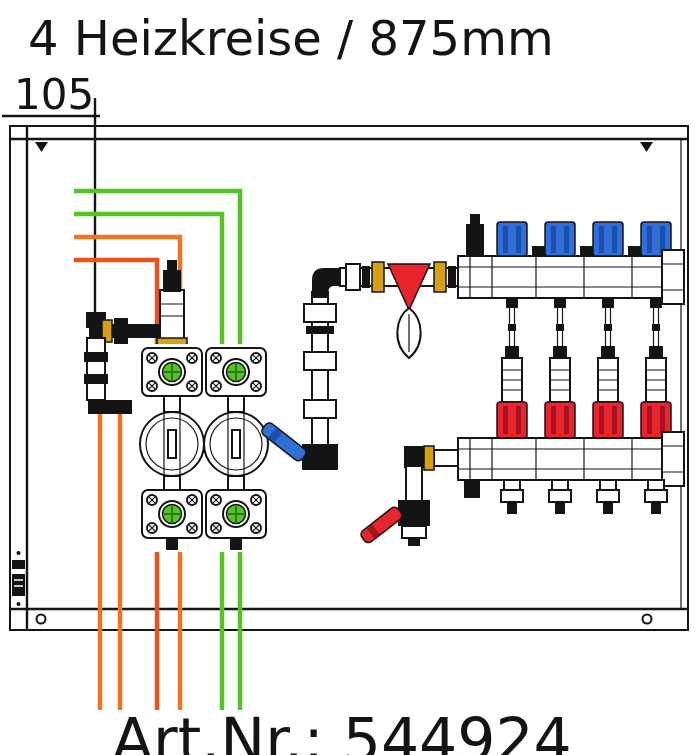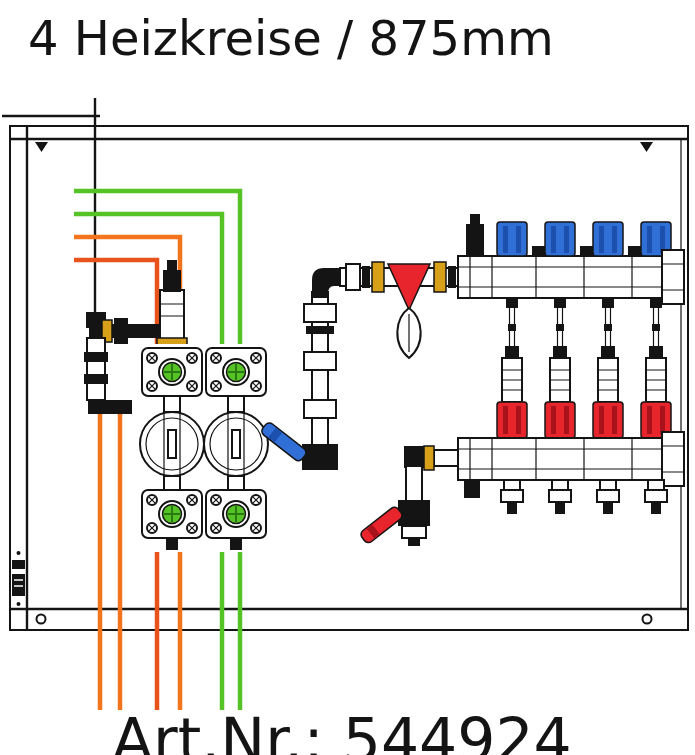--- a/index.html
+++ b/index.html
@@ -216,14 +216,15 @@
       <path d="M662,438 H684 M662,464 H684" class="thin"></path>
       <rect x="464" y="472" width="16" height="18" class="blk"></rect>
       <use href="#circuitBottom" transform="translate(512,472)"></use>
       <use href="#circuitBottom" transform="translate(560,472)"></use>
       <use href="#circuitBottom" transform="translate(608,472)"></use>
       <use href="#circuitBottom" transform="translate(656,472)"></use>
     </g>
   </svg>
 
   <div class="txt title">4 Heizkreise / 875mm</div>
+  <div class="txt dim-label">105</div>
   <div class="txt artnr">Art.Nr.: 544924</div>
 </div>
 
 </body></html>

